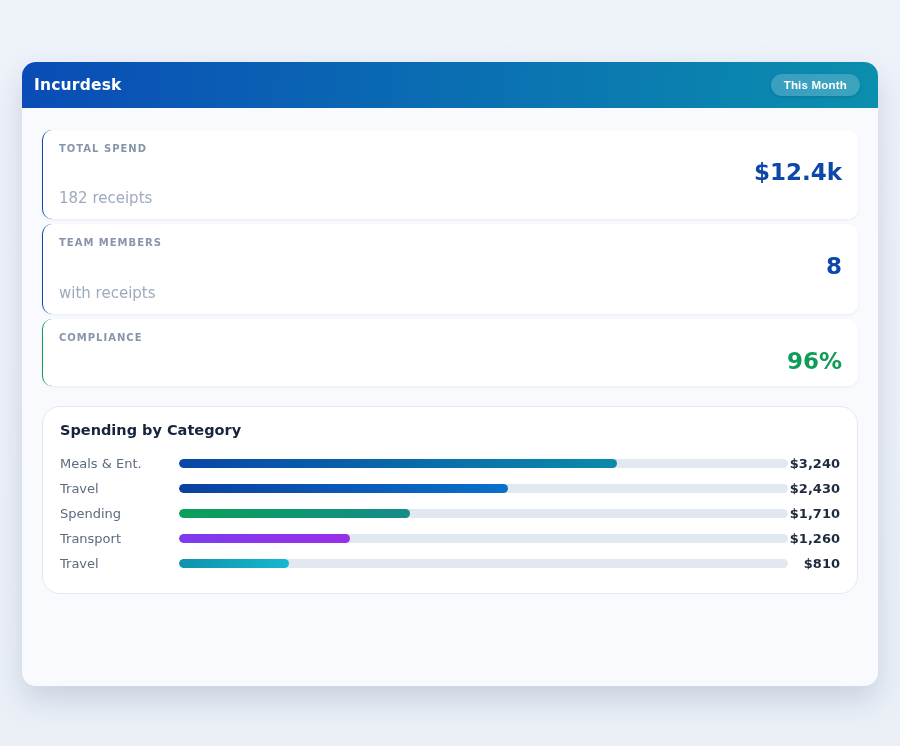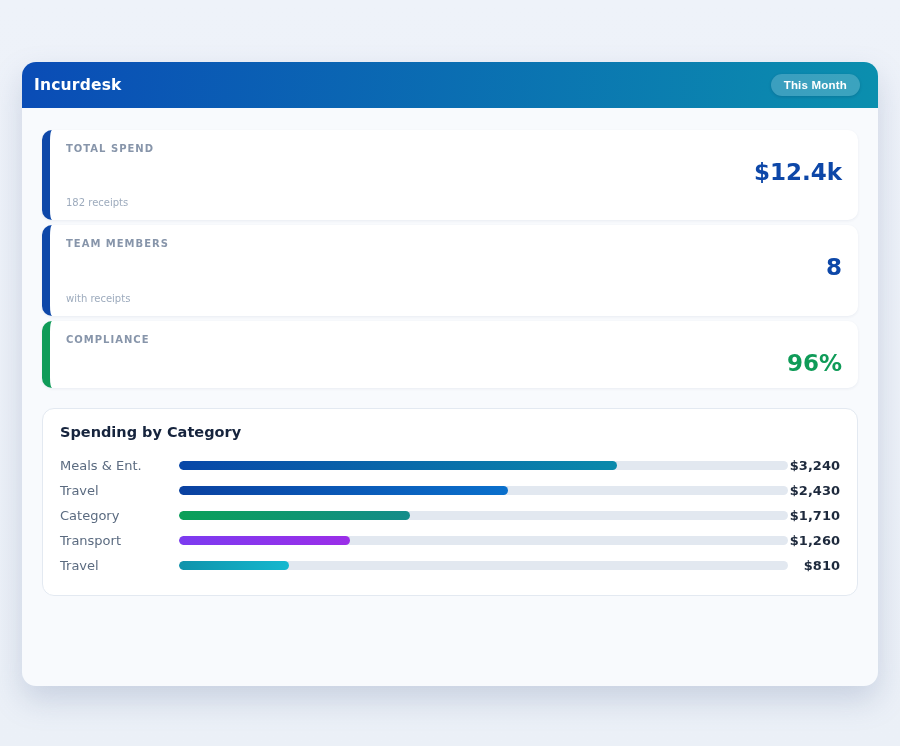--- a/index.html
+++ b/index.html
@@ -23,31 +23,31 @@
   .badge {
     background:rgba(255,255,255,0.2); color:#ffffff;
     font-size:11.5px; font-weight:bold; letter-spacing:0.2px;
     padding:5px 13px; border-radius:999px; border:none; cursor:pointer;
     box-shadow:0 1px 3px rgba(0,30,60,0.18);
   }
   .content { padding:22px 20px 20px; }
   .stats { display:flex; flex-direction:column; gap:5px; }
   .stat-card {
     background:#ffffff; border-radius:10px;
-    border-left:8px solid #b91c1c;
+    border-left:1px solid #b91c1c;
     padding:13px 16px 12px;
     box-shadow:0 1px 3px rgba(40,60,100,0.07);
   }
   .stat-label { font-size:10px; font-weight:bold; letter-spacing:1px; color:#8795aa; }
   .stat-value { font-size:23px; font-weight:bold; color:#0d47a8; margin-top:5px; line-height:1.15;text-align:right; }
-  .stat-sub { font-size:10px; color:#9dabbd; margin-top:12px; }
+  .stat-sub { font-size:15px; color:#9dabbd; margin-top:4px; }
   .stat-sub:empty { display:none; }
   .chart-card {
     margin-top:20px; background:#ffffff;
-    border:1px solid #e3e9f1; border-radius:12px;
+    border:1px solid #e3e9f1; border-radius:18px;
     padding:15px 17px 17px;
   }
   .chart-title { font-size:14.5px; font-weight:bold; color:#16243d; margin-bottom:13px; }
   .chart-row { display:flex; align-items:center; height:25px; }
   .row-label { width:119px; flex-shrink:0; font-size:13px; color:#5b6b80; white-space:nowrap; }
   .bar-track { flex:1; height:9px; border-radius:5px; background:#e2e8f0; overflow:hidden; }
   .bar-fill { height:100%; border-radius:5px; width:0; }
   .row-value { width:52px; flex-shrink:0; text-align:right; font-size:13px; font-weight:bold; color:#1e2a3d; white-space:nowrap; }
 </style>
 </head>
@@ -91,21 +91,21 @@
         <div class="row-value">$3,240</div>
       </div>
       <div class="chart-row">
         <div class="row-label">Travel</div>
         <div class="bar-track" style="background: rgb(226, 232, 240);">
             <div class="bar-fill" style="width: 54%; background: linear-gradient(90deg, rgb(10, 65, 160), rgb(10, 112, 204));"></div>
           </div>
         <div class="row-value">$2,430</div>
       </div>
       <div class="chart-row">
-        <div class="row-label">Category</div>
+        <div class="row-label">Spending</div>
         <div class="bar-track" style="background: rgb(226, 232, 240);">
             <div class="bar-fill" style="width: 38%; background: linear-gradient(90deg, rgb(10, 160, 88), rgb(20, 140, 138));"></div>
           </div>
         <div class="row-value">$1,710</div>
       </div>
       <div class="chart-row">
         <div class="row-label">Transport</div>
         <div class="bar-track" style="background: rgb(226, 232, 240);">
             <div class="bar-fill" style="width: 28%; background: linear-gradient(90deg, rgb(124, 59, 240), rgb(155, 46, 232));"></div>
           </div>

